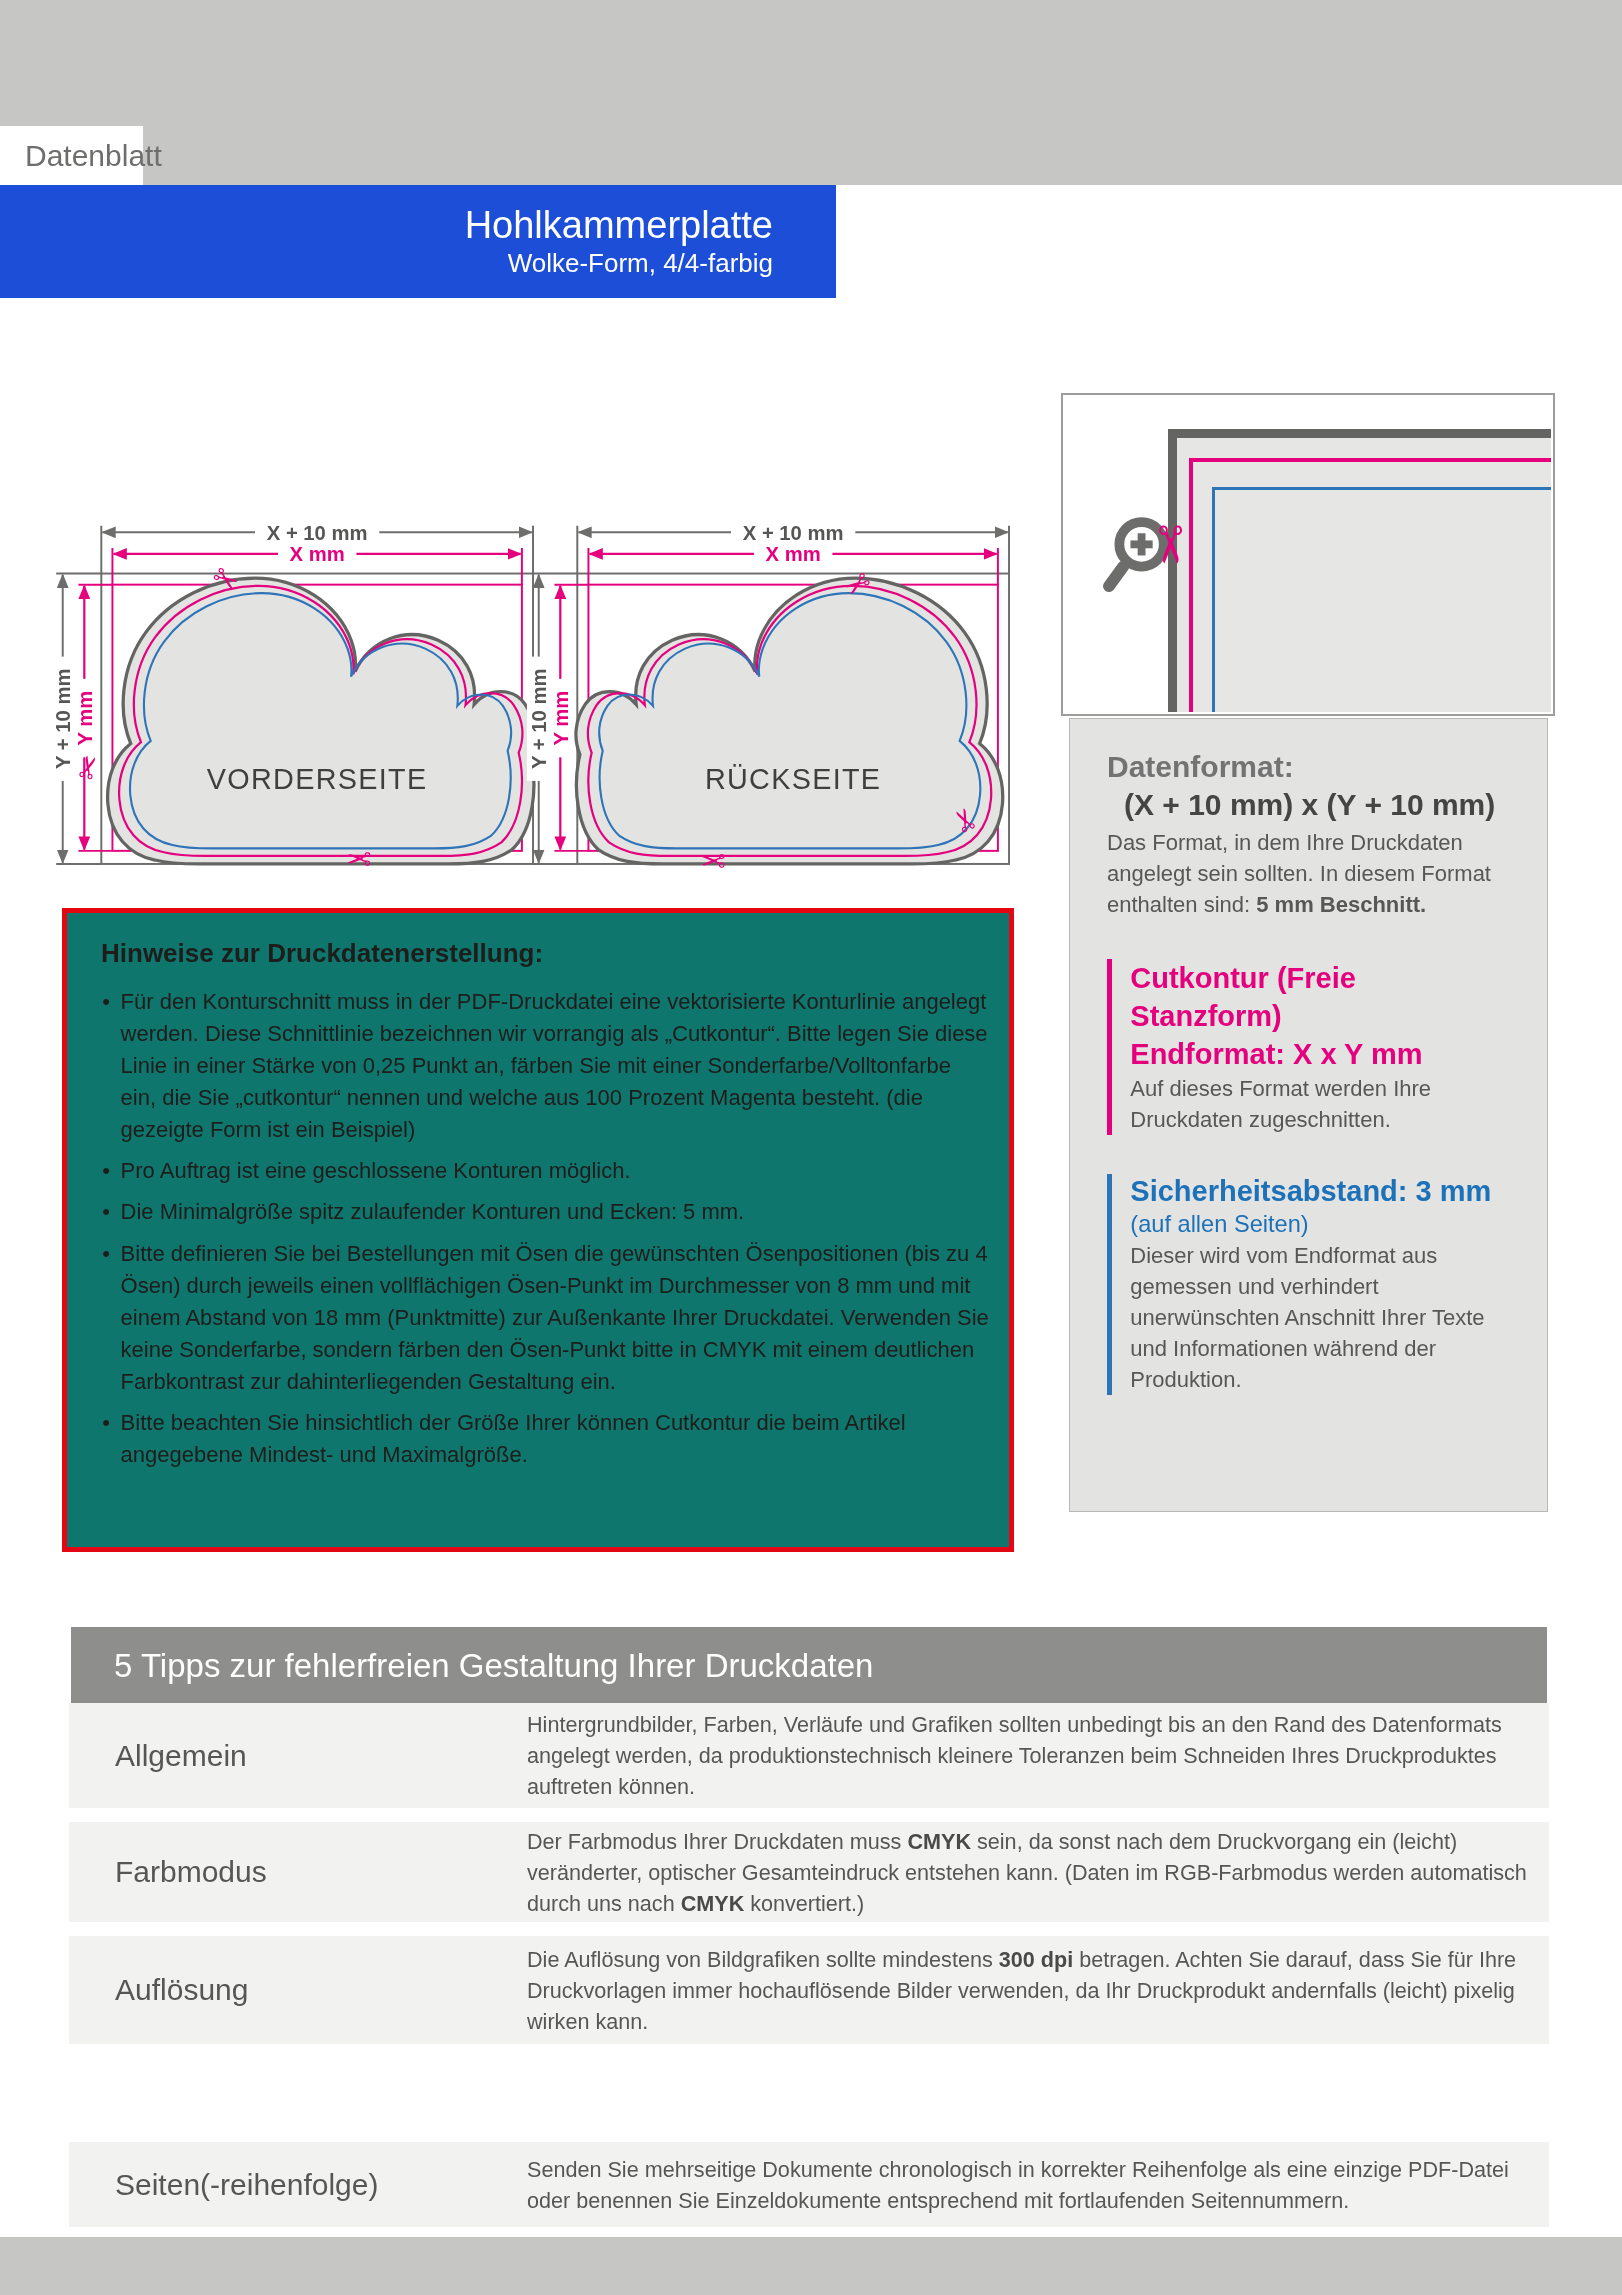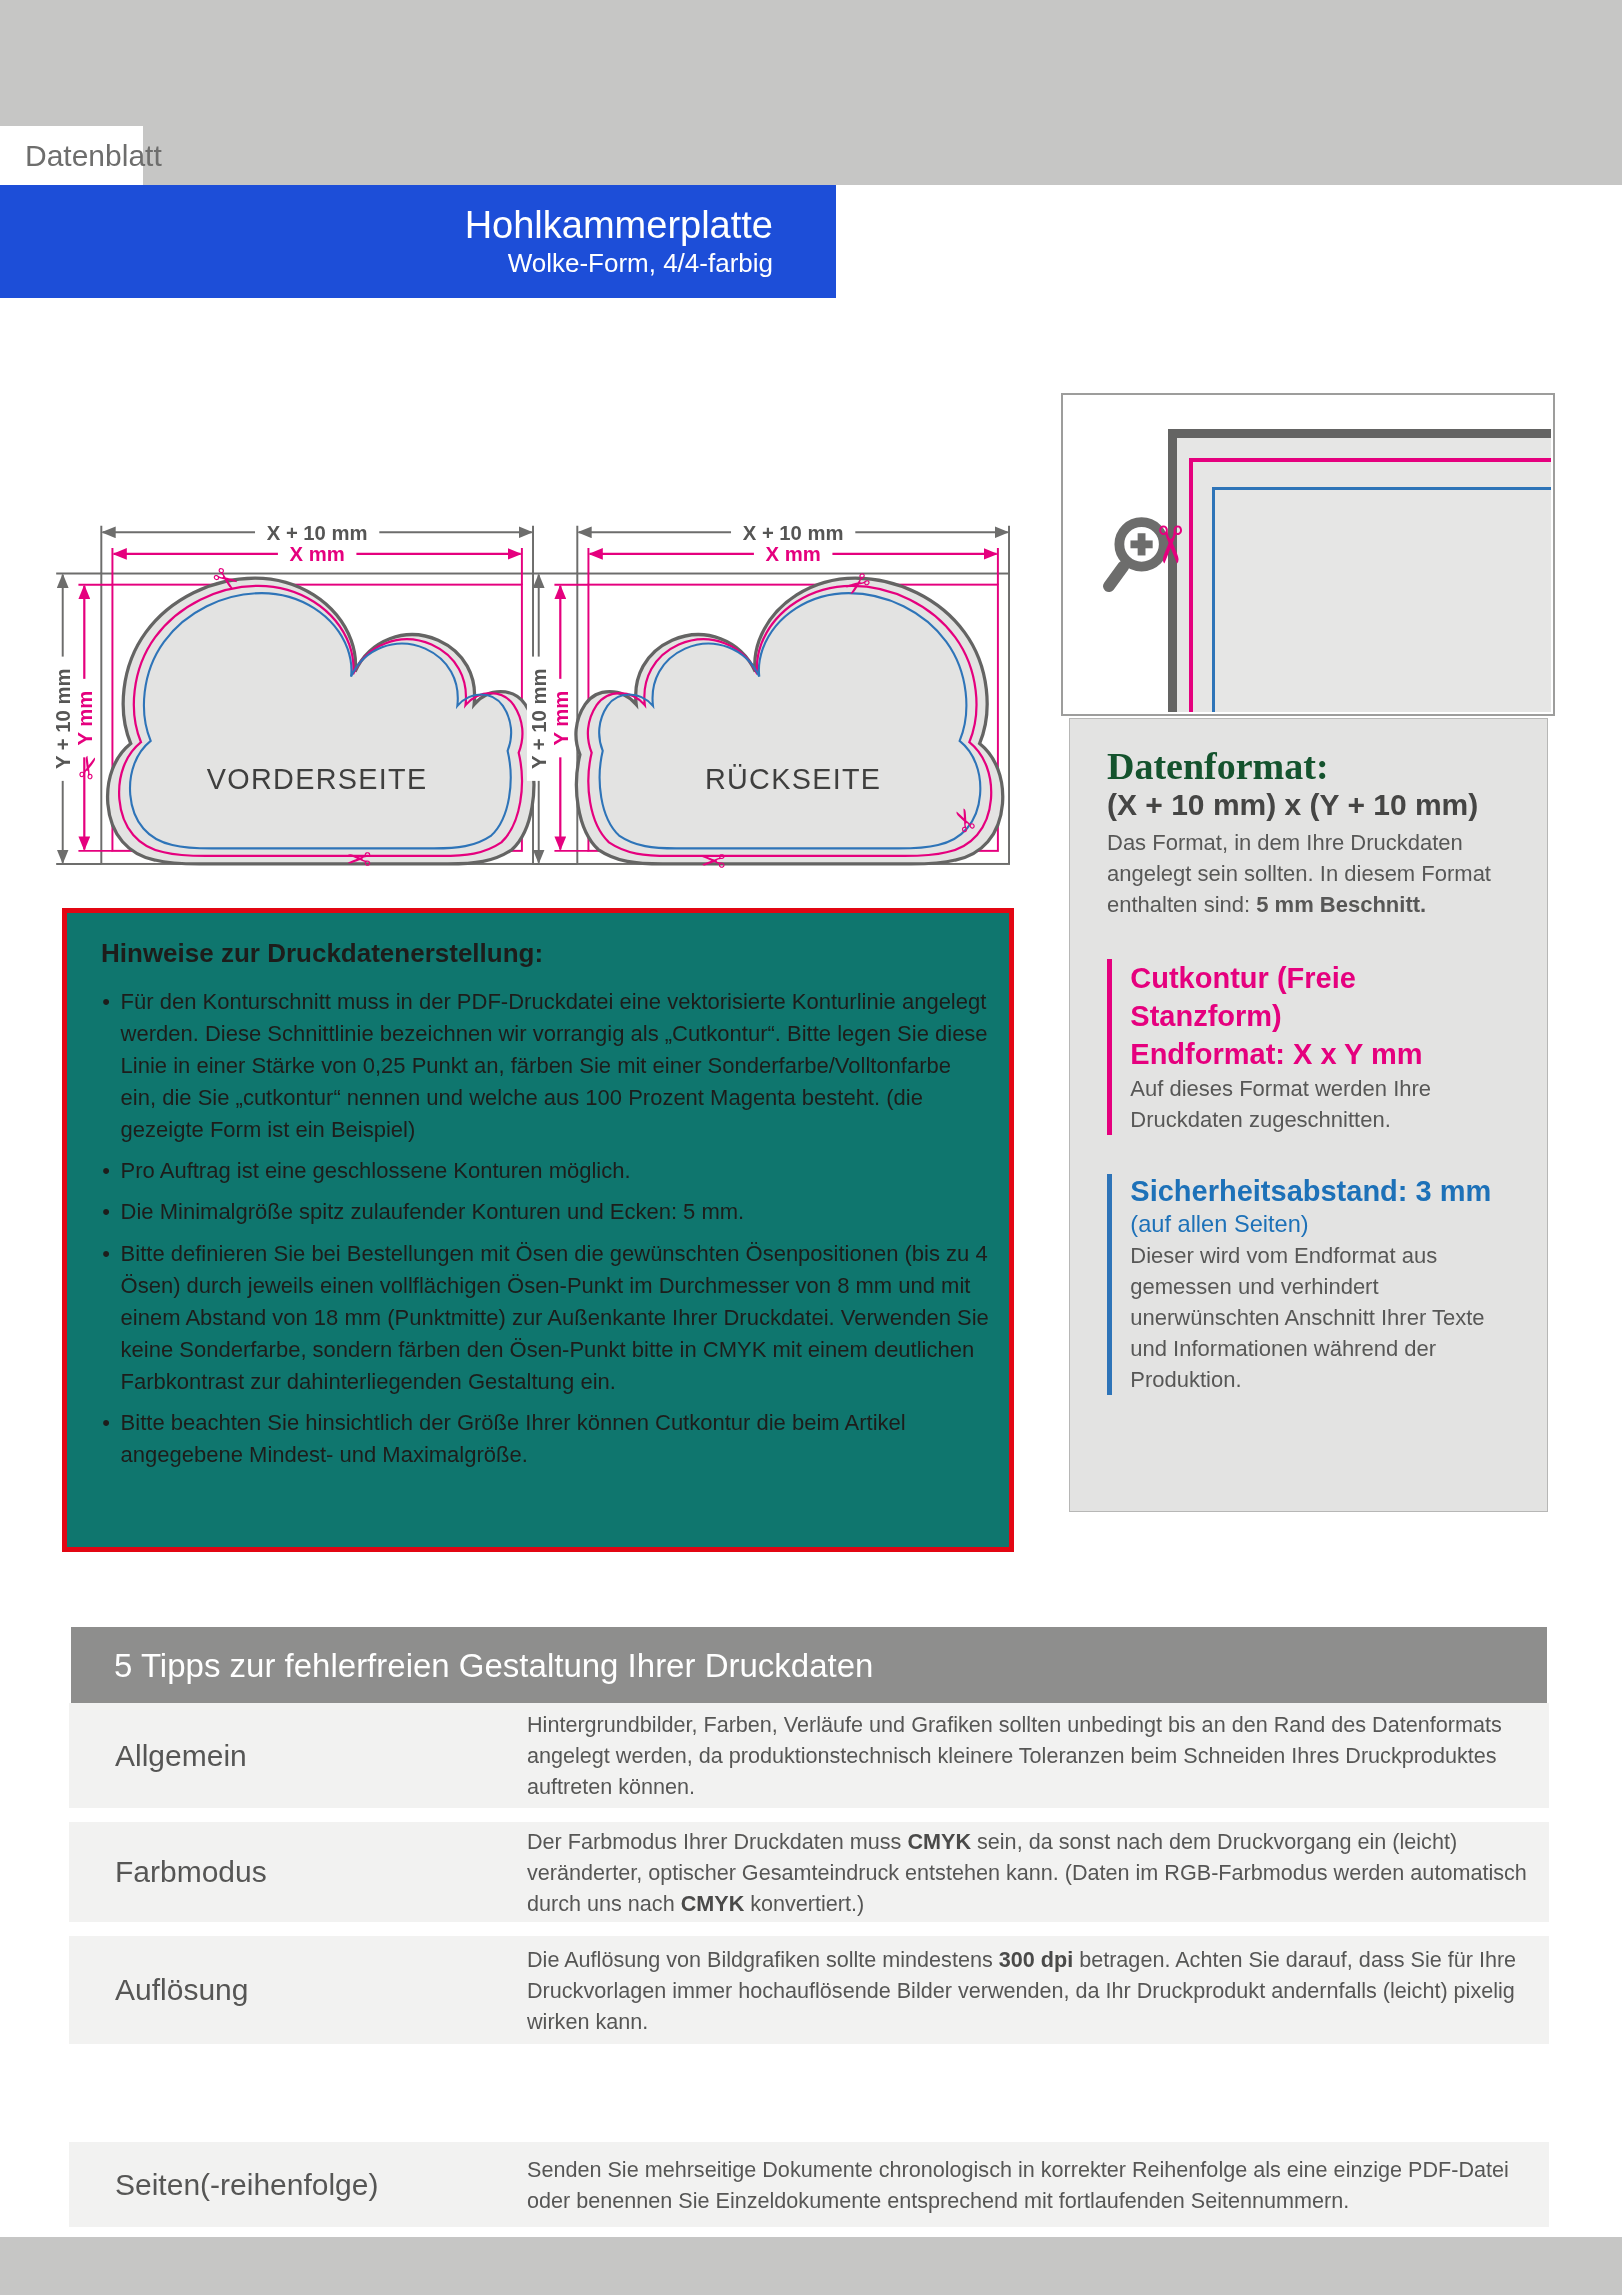--- a/index.html
+++ b/index.html
@@ -30,22 +30,22 @@
     border-top:4.6px solid #e5007e;border-left:4.6px solid #e5007e;}
   .corner-blue{position:absolute;left:18.3px;top:25px;right:0;bottom:0;
     border-top:3.9px solid #2e74b8;border-left:3.9px solid #2e74b8;}
   .corner-scissors{position:absolute;left:-29px;top:77px;font-family:"DejaVu Sans",sans-serif;
     font-size:51px;color:#e5007e;transform:rotate(90deg);}
   .magnifier{position:absolute;left:38px;top:118px;}
 
   
   .info-panel{position:absolute;left:1069px;top:718px;width:479px;height:794px;background:#e3e3e2;
     border:1.3px solid #b7b7b6;box-sizing:border-box;padding:27.5px 33px 0 37px;}
-  .info-panel .h1{font-size:38px;font-weight:bold;color:#14532d;line-height:39px;font-family:Liberation Serif, serif;}
-  .info-panel .h2{font-size:30px;font-weight:bold;color:#454544;line-height:38px;margin-bottom:3.9px;}
+  .info-panel .h1{font-size:30px;font-weight:bold;color:#737373;line-height:39px;}
+  .info-panel .h2{font-size:30px;font-weight:bold;color:#454544;line-height:38px;margin-bottom:3.9px;margin-left:17px;}
   .info-panel p{margin:0;font-size:22px;line-height:31px;color:#575756;}
   .bar-section{border-left:5.9px solid #575756;padding-left:18.3px;margin-top:39px;}
   .bar-section.magenta{border-left-color:#e5007e;}
   .bar-section.blue{border-left-color:#2e74b8;}
   .mg-h{font-size:29px;font-weight:bold;color:#e5007e;line-height:38px;}
   .bl-h{font-size:29px;font-weight:bold;color:#1d71b8;line-height:35px;}
   .bl-sub{font-size:23.6px;color:#1d71b8;line-height:31px;}
 
   
   .hinweise{position:absolute;left:62px;top:908px;width:952px;height:644px;border:5.2px solid #e30613;

